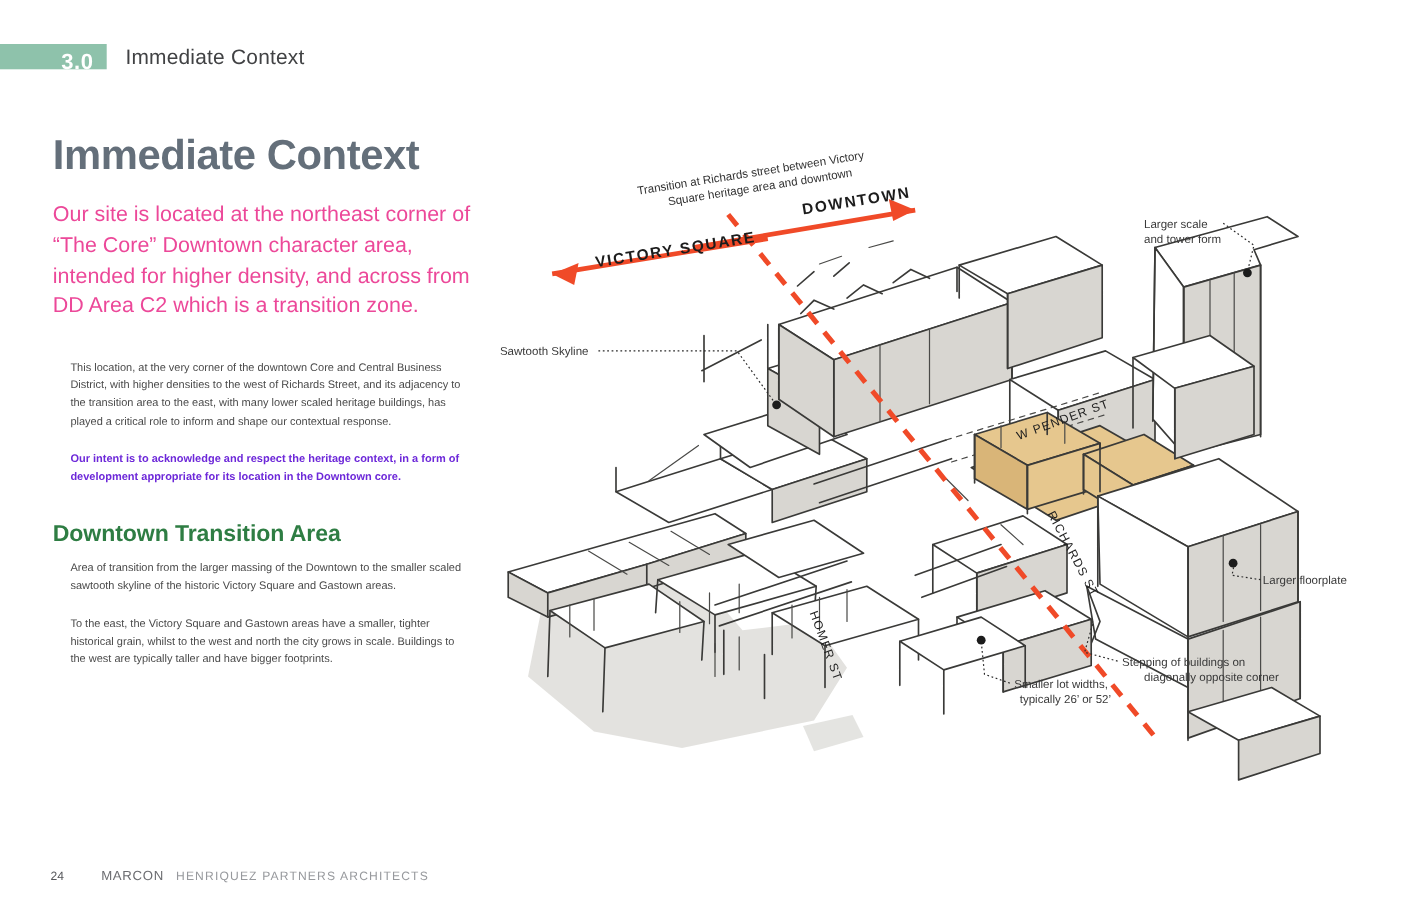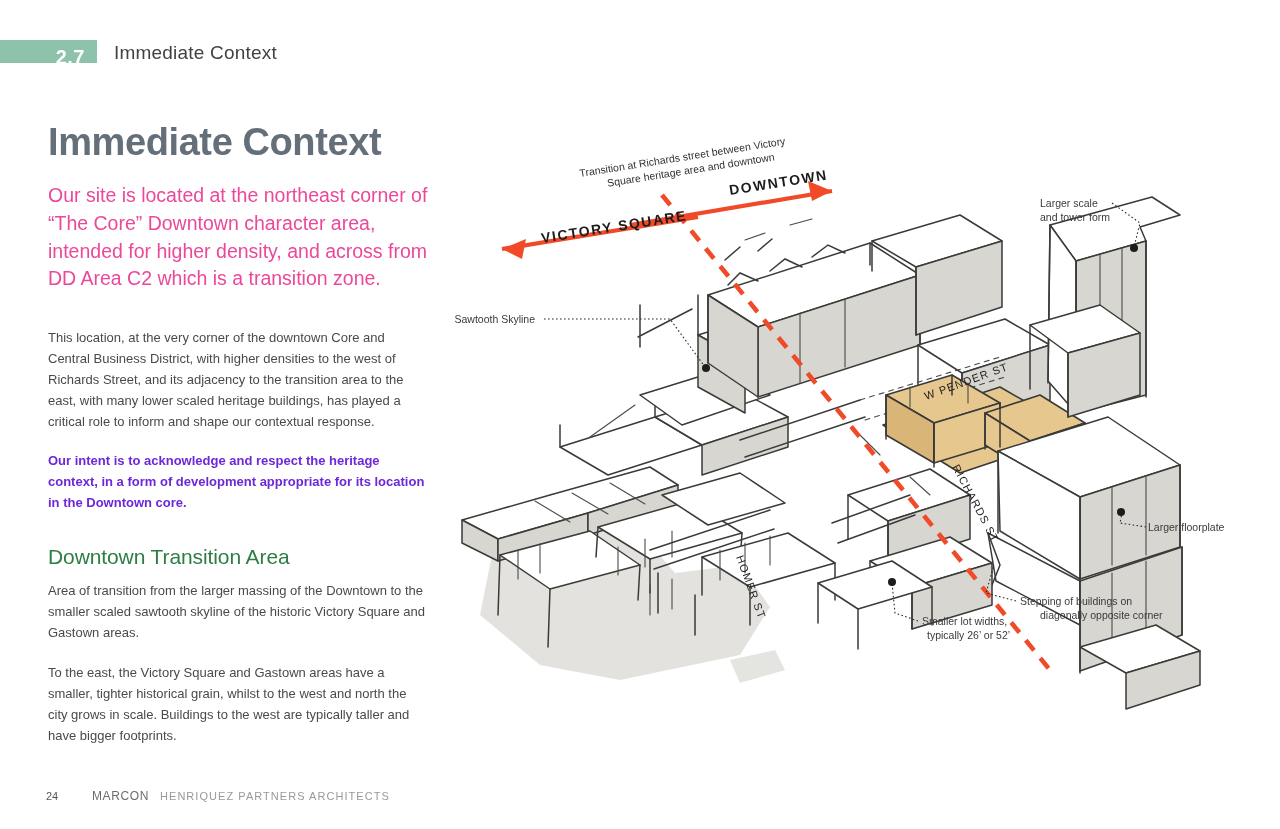--- a/index.html
+++ b/index.html
@@ -66,32 +66,32 @@
     margin: 0 0 20px 0;
   }
   #intro-paragraph {
     font-size: 19.5px;
     line-height: 1.42;
     color: #ec4899;
     margin: 0 0 34px 0;
     font-weight: 400;
   }
   .body-paragraph {
-    font-size: 13px;
+    font-size: 10px;
     line-height: 1.62;
     color: #4a4a4a;
-    margin: 0 0 18px 0;
+    margin: 0 0 18px 16px;
   }
   .body-paragraph.bold {
     font-weight: bold;
     color: #6d28d9;
   }
   #section-subheading {
     font-size: 21px;
-    font-weight: normal;
+    font-weight: bold;
     color: #2e7d43;
     margin: 32px 0 11px 0;
     letter-spacing: -0.1px;
   }
 
   
   #footer {
     position: absolute;
     left: 46px;
     bottom: 26px;
@@ -158,21 +158,21 @@
   .leader { stroke: #2b2b2b; stroke-width: 1.1; fill: none; stroke-dasharray: 1.6 2.4; }
   .leader-dot { fill: #1c1c1c; }
   .redline { stroke: #f04a28; stroke-width: 4.6; fill: none; stroke-dasharray: 13 10; stroke-linecap: butt; }
   .arrow { stroke: #f04a28; stroke-width: 4.2; fill: none; }
   .arrowhead { fill: #f04a28; }
 </style>
 </head>
 <body>
 
 <div id="header-band"></div>
-<div id="header-section-number">2.7</div>
+<div id="header-section-number">3.0</div>
 <div id="header-title">Immediate Context</div>
 
 <div id="text-column">
   <h1 id="page-heading">Immediate Context</h1>
   <p id="intro-paragraph">Our site is located at the northeast corner of “The Core” Downtown character area, intended for higher density, and across from DD Area C2 which is a transition zone.</p>
   <p class="body-paragraph">This location, at the very corner of the downtown Core and Central Business District, with higher densities to the west of Richards Street, and its adjacency to the transition area to the east, with many lower scaled heritage buildings, has played a critical role to inform and shape our contextual response.</p>
   <p class="body-paragraph bold">Our intent is to acknowledge and respect the heritage context, in a form of development appropriate for its location in the Downtown core.</p>
   <h2 id="section-subheading">Downtown Transition Area</h2>
   <p class="body-paragraph">Area of transition from the larger massing of the Downtown to the smaller scaled sawtooth skyline of the historic Victory Square and Gastown areas.</p>
   <p class="body-paragraph">To the east, the Victory Square and Gastown areas have a smaller, tighter historical grain, whilst to the west and north the city grows in scale. Buildings to the west are typically taller and have bigger footprints.</p>

